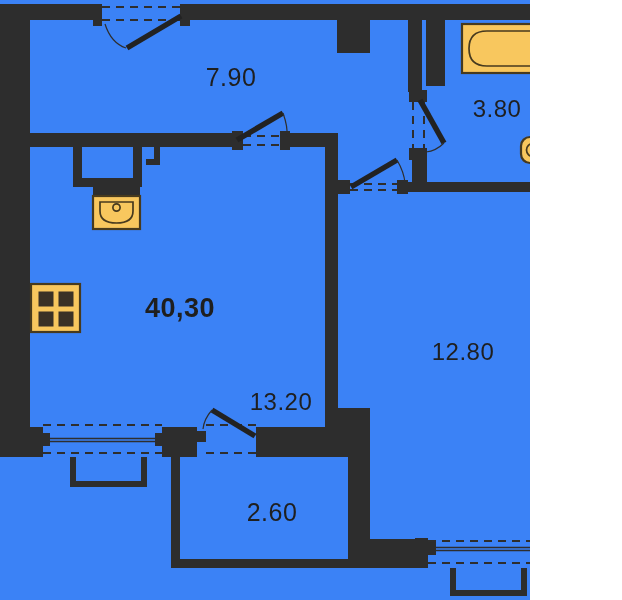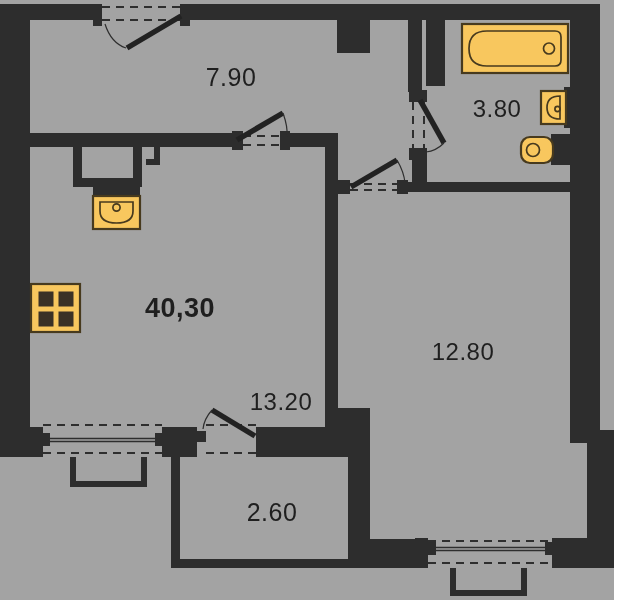--- a/index.html
+++ b/index.html
@@ -1,16 +1,16 @@
 <!DOCTYPE html>
 <html><head>
 <meta charset="utf-8">
 <style>
   html,body{margin:0;padding:0;background:#ffffff;}
-  .stage{width:614px;height:600px;position:relative;background:#a3a3a3;overflow:hidden;}
+  .stage{width:530px;height:600px;position:relative;background:#3b82f6;overflow:hidden;}
   svg{display:block;}
   .wall{fill:#2d2d2d;stroke:none;}
   .dash{stroke:#2e2e2e;stroke-width:2;fill:none;stroke-dasharray:8 6;}
   .thin{stroke:#2e2e2e;stroke-width:1.3;fill:none;}
   .leaf{stroke:#222222;stroke-width:5.5;fill:none;stroke-linecap:butt;}
   .arc{stroke:#2e2e2e;stroke-width:1.2;fill:none;}
   .prot{stroke:#2d2d2d;stroke-width:6;fill:none;}
   .fixture{fill:#f8c75e;stroke:#473a1e;stroke-width:2.2;}
   .fixline{stroke:#473a1e;stroke-width:1.7;fill:none;}
   .burner{fill:#3a3126;stroke:none;}

